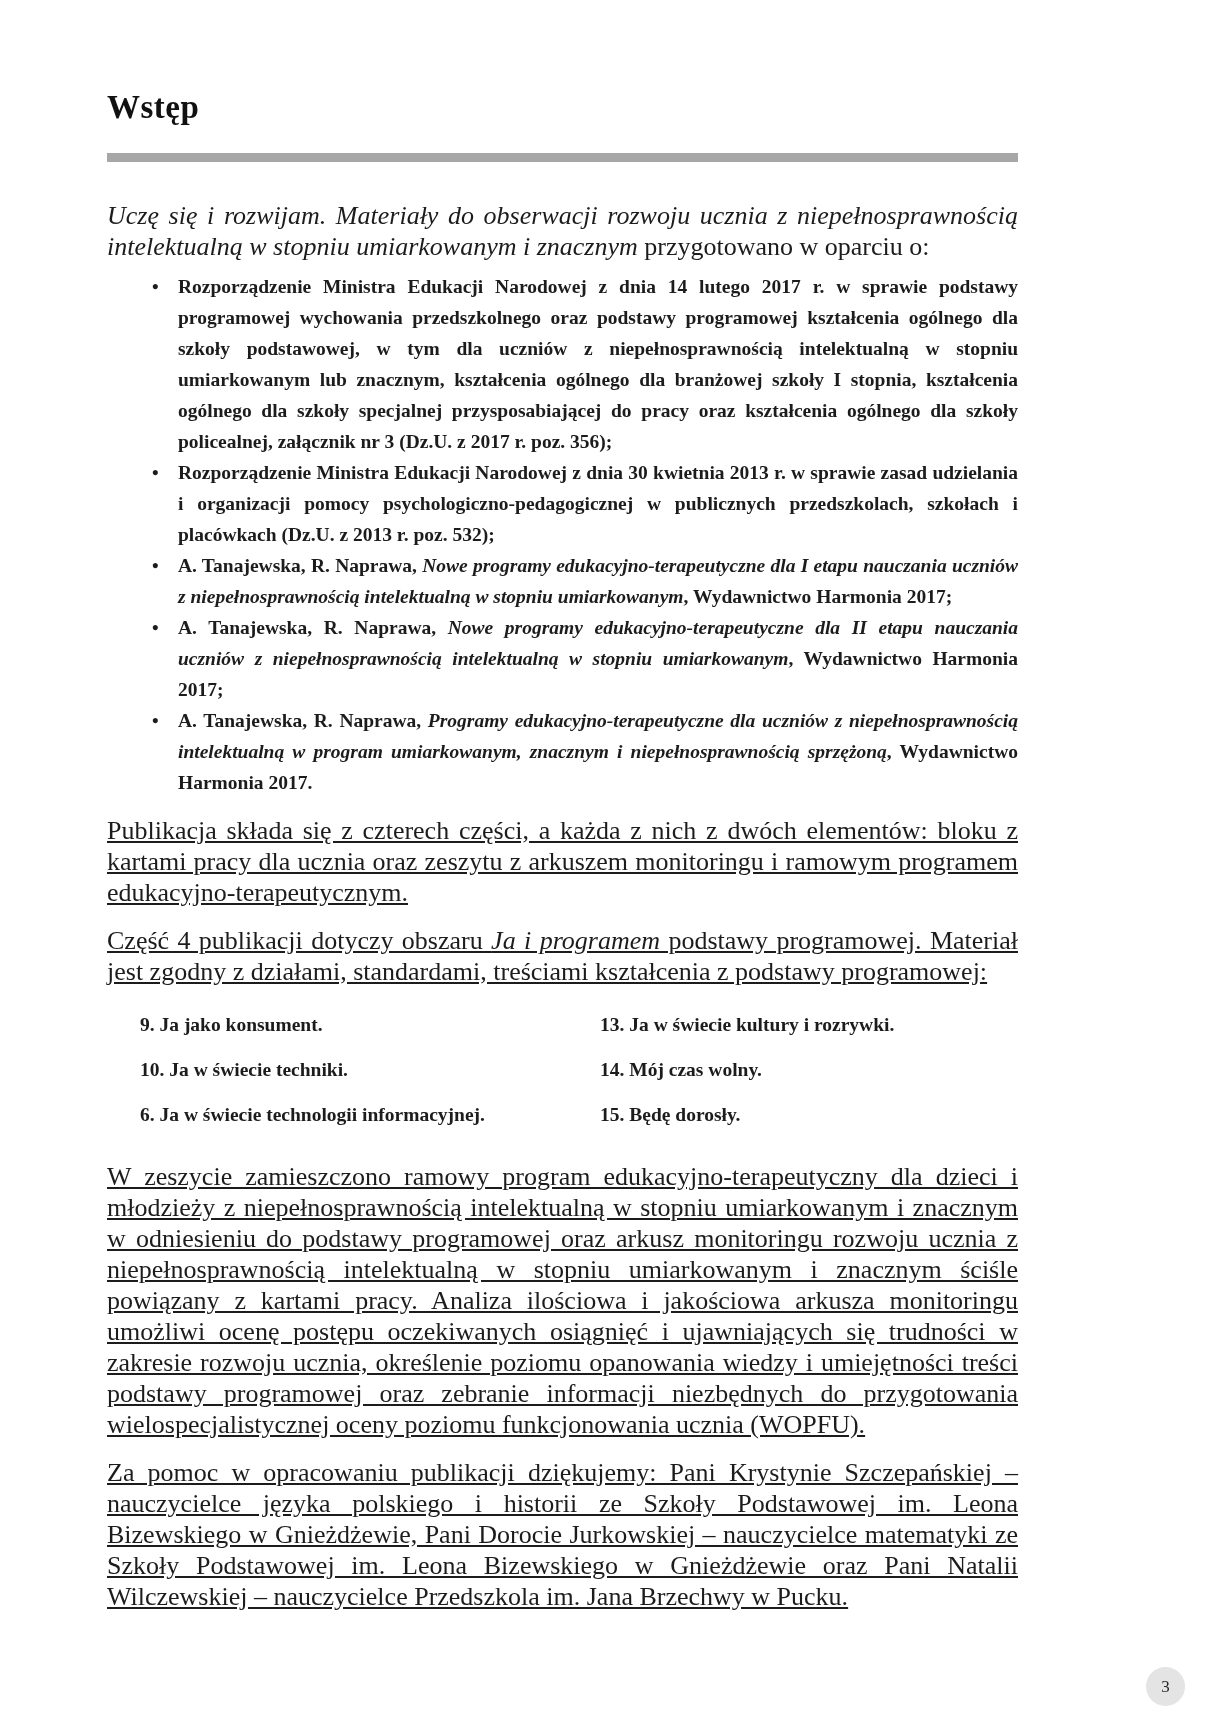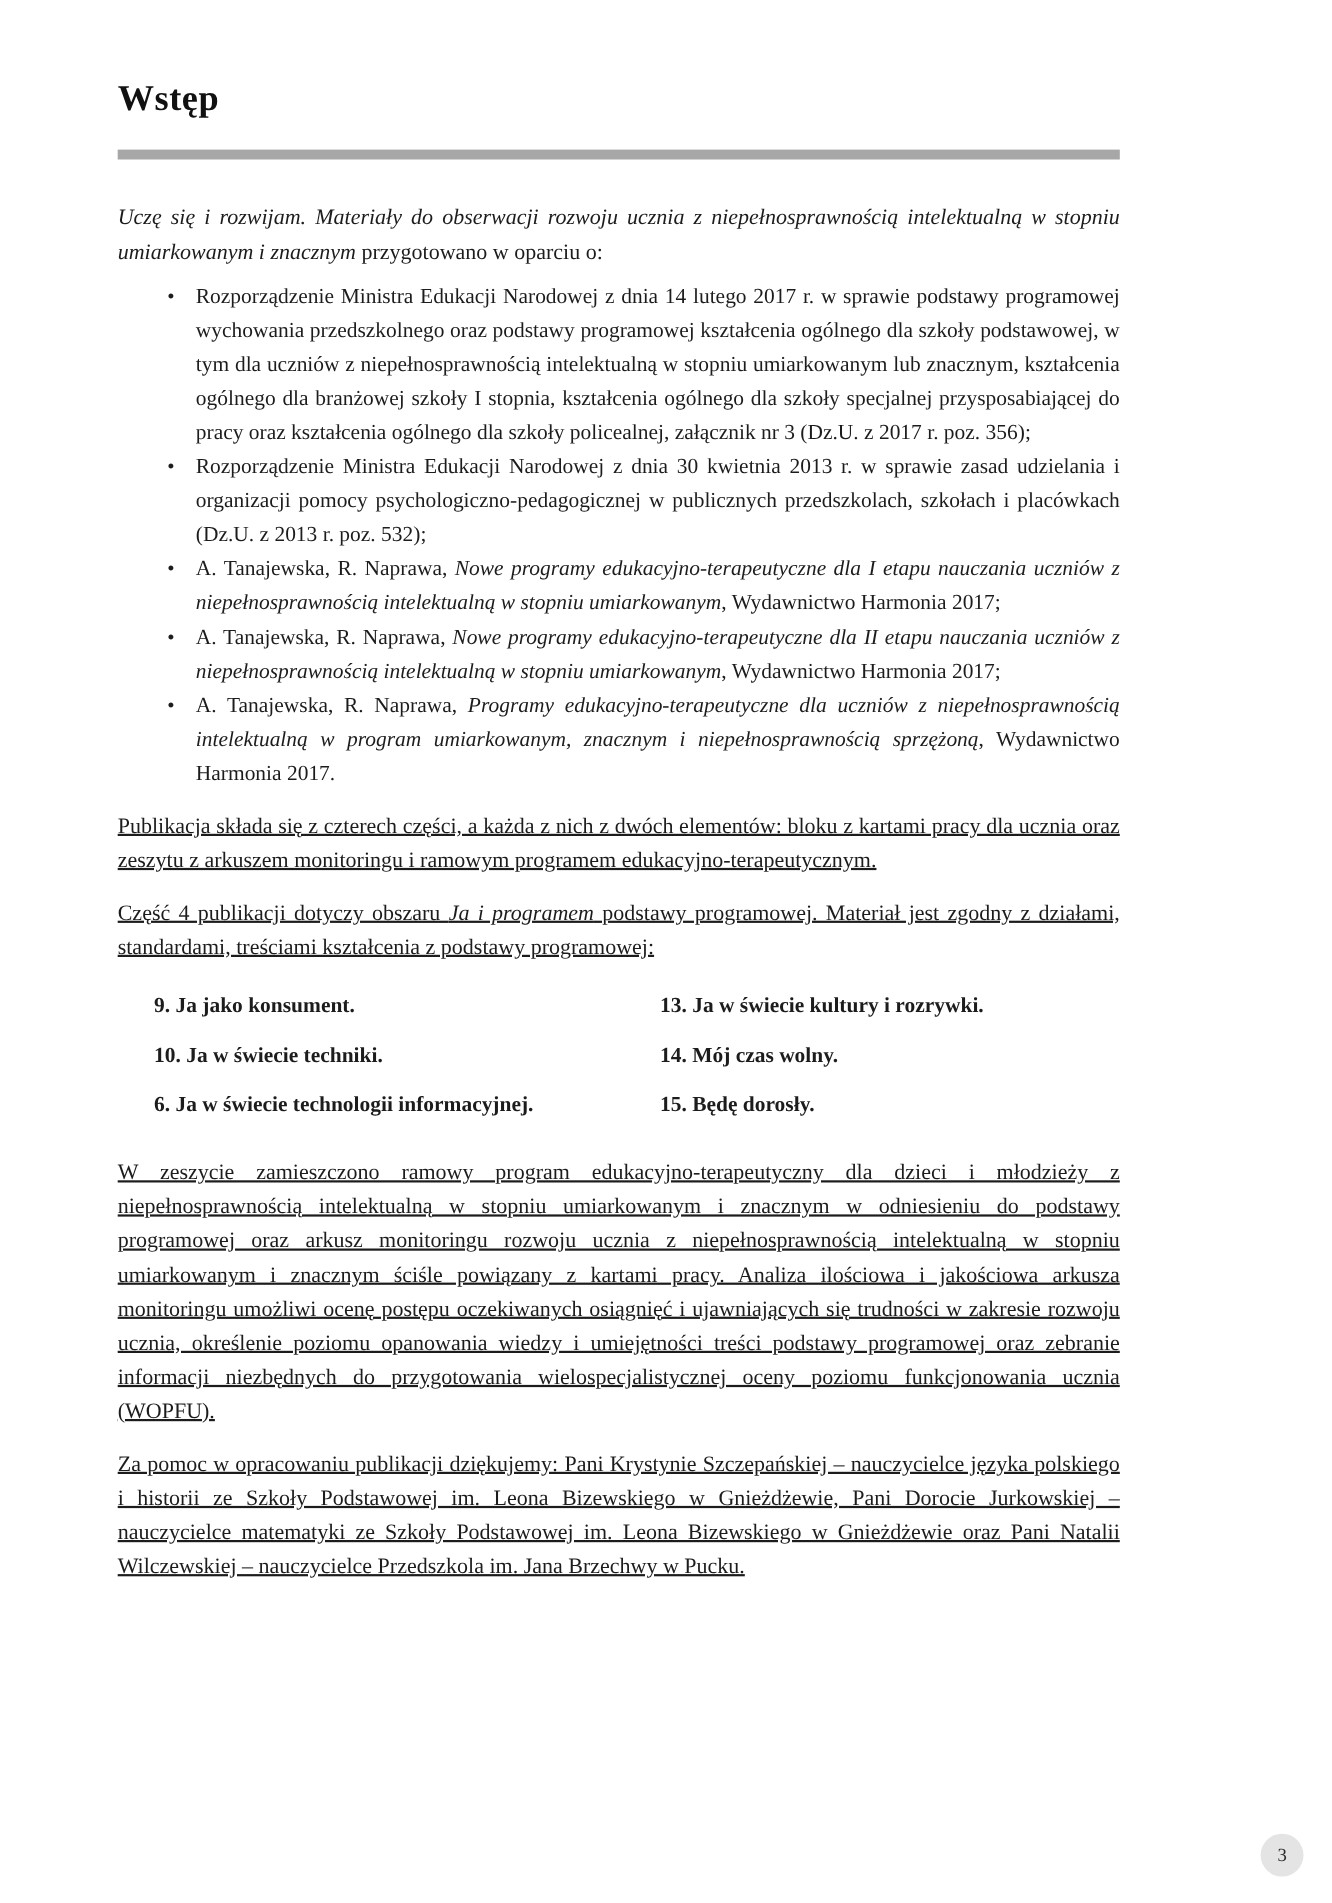--- a/index.html
+++ b/index.html
@@ -12,50 +12,51 @@
     width: 1211px;
     height: 1730px;
     background: #ffffff;
     font-family: "Liberation Serif", serif;
     color: #1c1c1c;
     overflow: hidden;
   }
   .content {
     position: absolute;
     left: 107px;
-    top: 0;
+    top: 17px;
     width: 911px;
   }
   h1.title {
     margin: 72px 0 0 0;
     font-size: 33px;
     font-weight: 700;
     color: #111111;
     letter-spacing: 0.5px;
     line-height: 1.15;
   }
   .rule {
     margin-top: 26px;
     height: 9px;
     background: #a7a7a7;
   }
   .para {
-    font-size: 20px;
+    font-size: 26px;
     line-height: 31px;
     text-align: justify;
     margin: 0;
     hyphens: auto;
   }
   .para.intro { margin-top: 38px; }
   .para.mt { margin-top: 17px; text-decoration: underline; }
   .it { font-style: italic; }
   ul.sources {
     list-style: none;
     margin: 9px 0 0 0;
     padding: 0;
+    font-weight: bold;
   }
   ul.sources > li {
     position: relative;
     padding-left: 71px;
     font-size: 19.5px;
     line-height: 31px;
     text-align: justify;
     hyphens: auto;
   }
   ul.sources > li::before {

